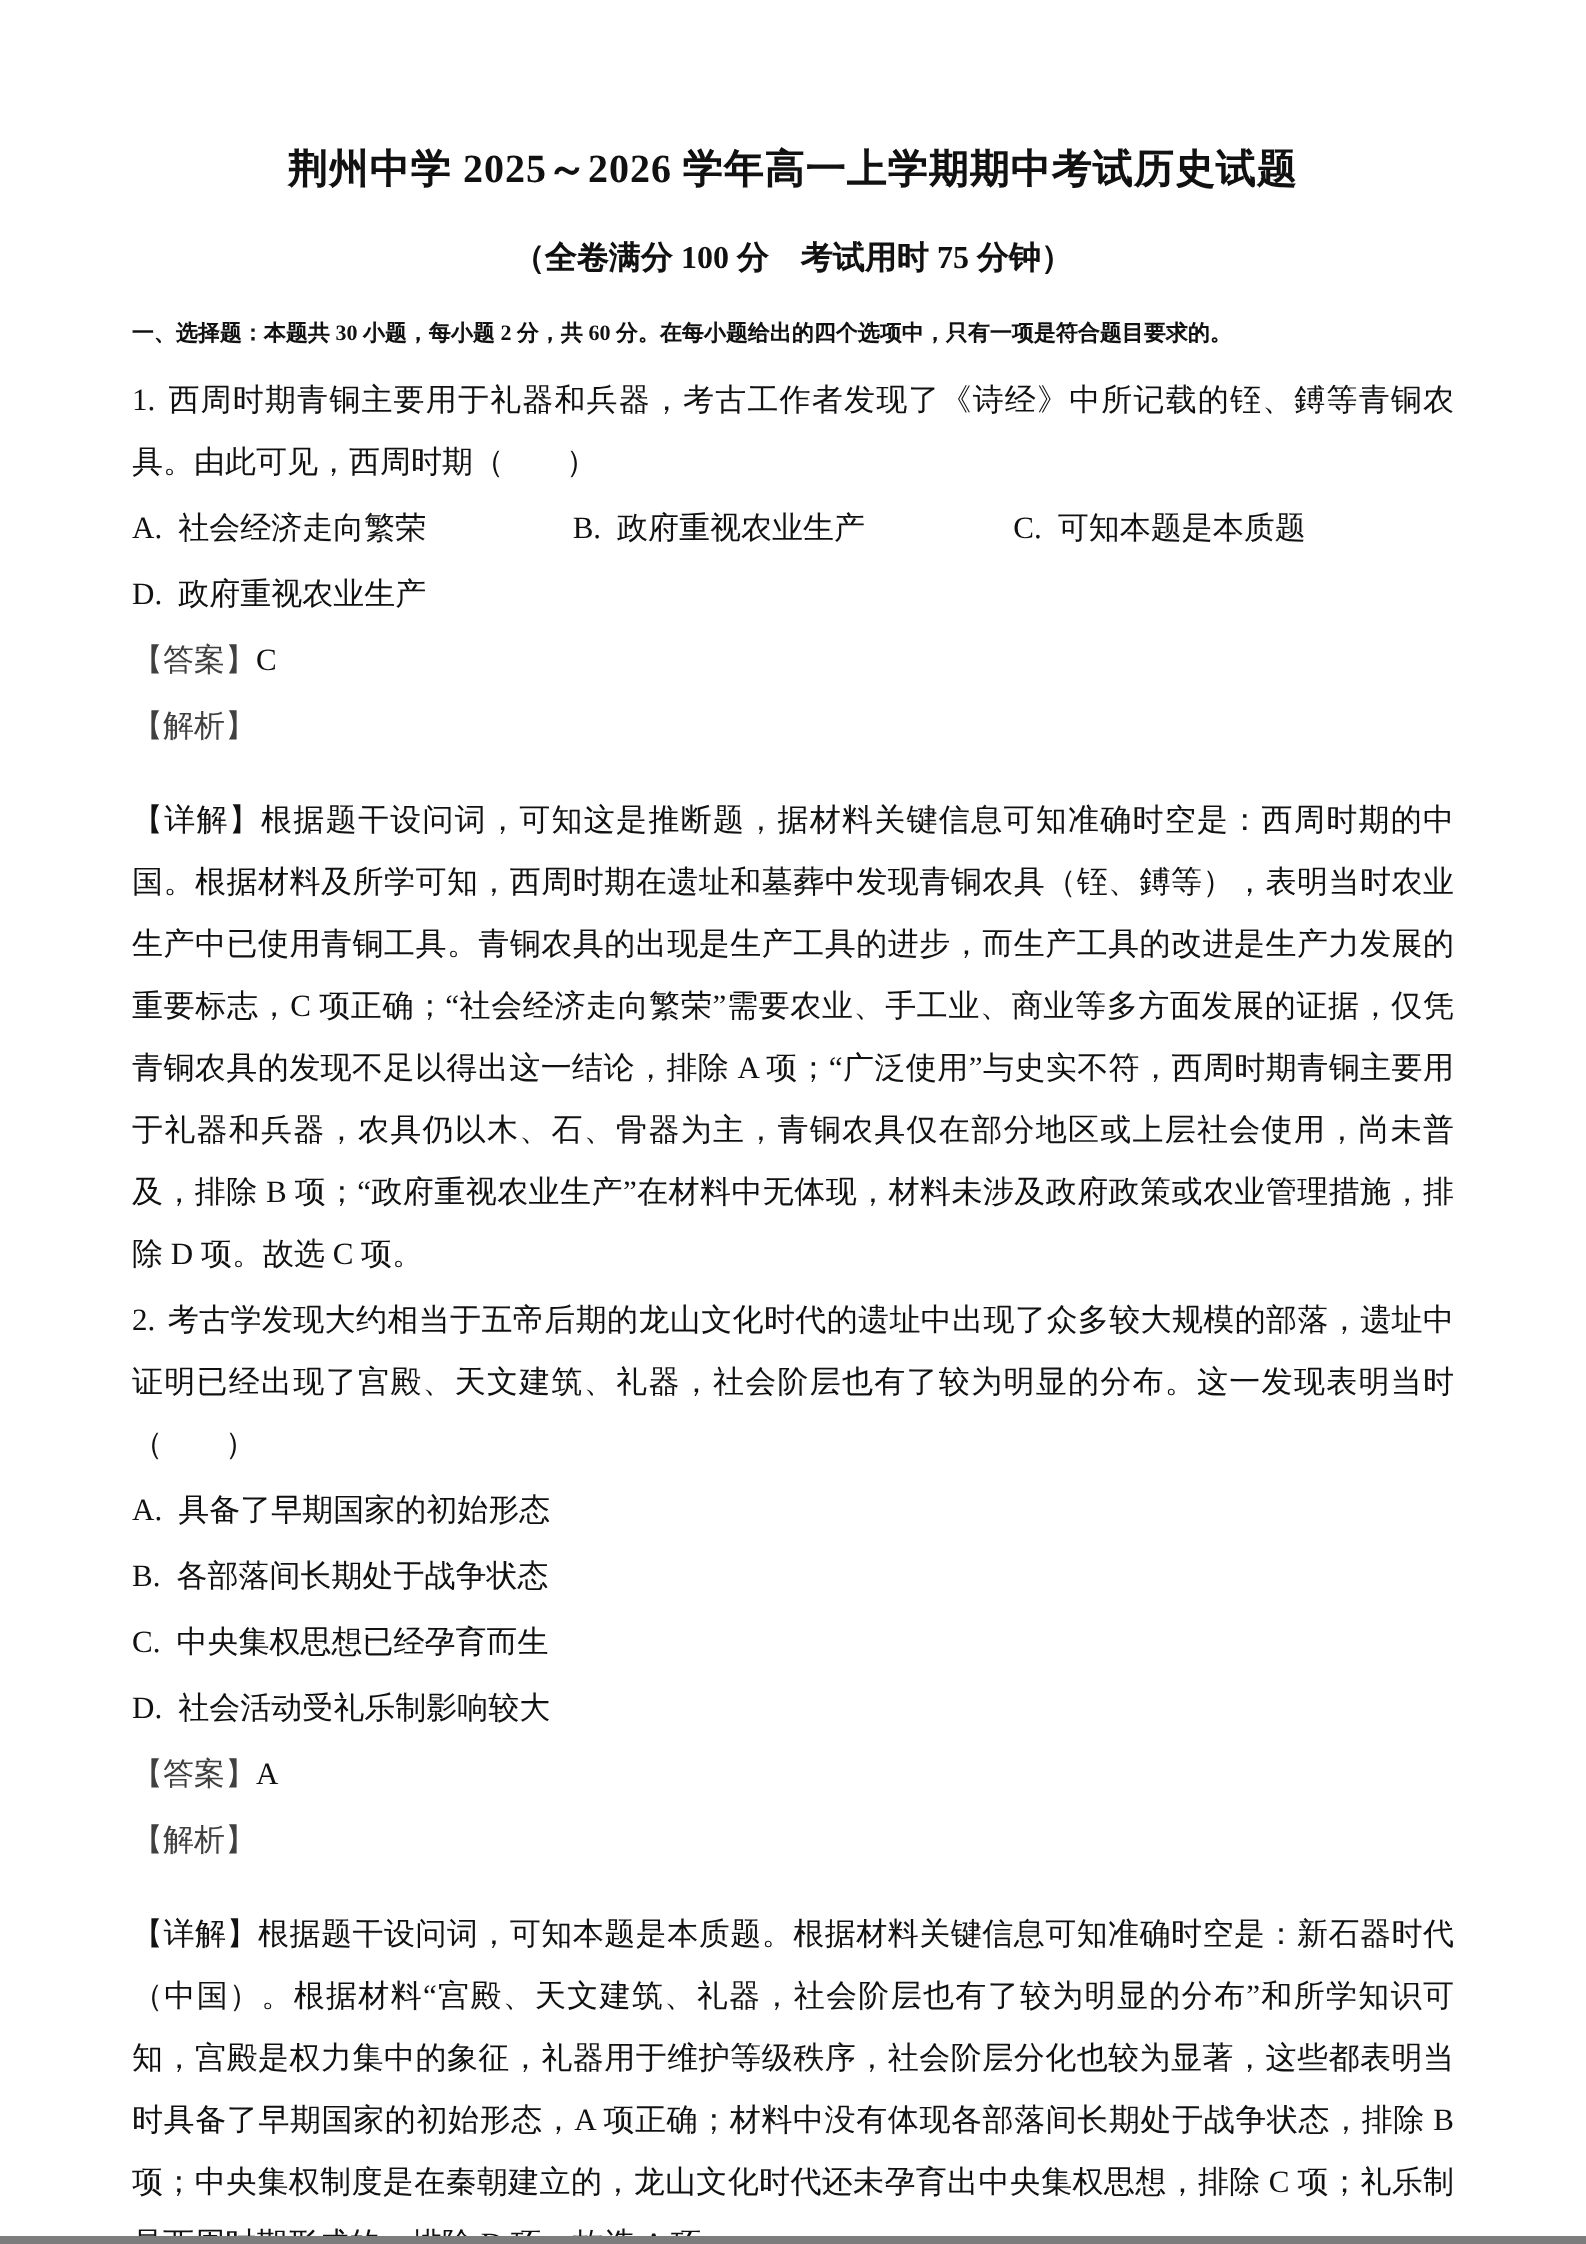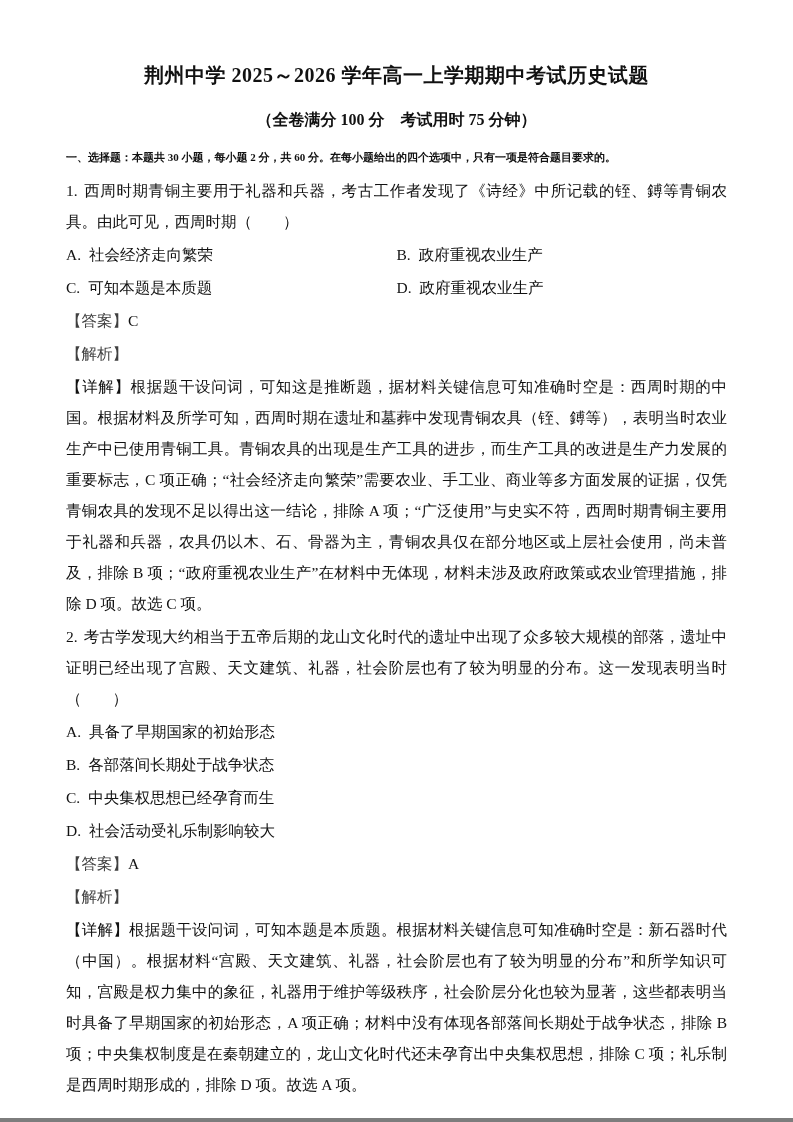--- a/index.html
+++ b/index.html
@@ -17,21 +17,21 @@
   }
   .page {
     padding: 60px 66px 0 66px;
     box-sizing: border-box;
   }
   .doc-title {
     font-size: 20px;
     font-weight: bold;
     text-align: center;
     line-height: 28px;
-    margin: 1px;
+    margin: 11px;
     letter-spacing: 0.5px;
   }
   .doc-subtitle {
     font-size: 16px;
     font-weight: bold;
     text-align: center;
     line-height: 22px;
     margin: 20px 0 0 0;
   }
   .section-heading {
@@ -44,36 +44,36 @@
   .para {
     font-size: 15.5px;
     line-height: 31px;
     text-align: justify;
     margin: 0;
   }
   .stem { margin-top: 1px; }
   .qnum { margin-right: 6px; }
   .options-grid {
     display: grid;
-    grid-template-columns: 1fr 1fr;
+    grid-template-columns: 1fr 1fr 1fr;
     column-gap: 0;
   }
   .option-row {
     font-size: 15.5px;
     line-height: 31px;
     margin: 2px 0 0 0;
   }
   .opt-label { margin-right: 8px; }
   .answer-row, .analysis-row {
     font-size: 15.5px;
     line-height: 31px;
     margin: 2px 0 0 0;
   }
   .blue { color: #404040; }
-  .detail { margin-top: 2px; }
+  .detail { margin-top: 16px; }
   .q-block { margin-top: 2px; }
   .bottom-edge {
     position: absolute;
     left: 0;
     bottom: 0;
     width: 100%;
     height: 4px;
     background: #7d7d7d;
   }
 </style>

